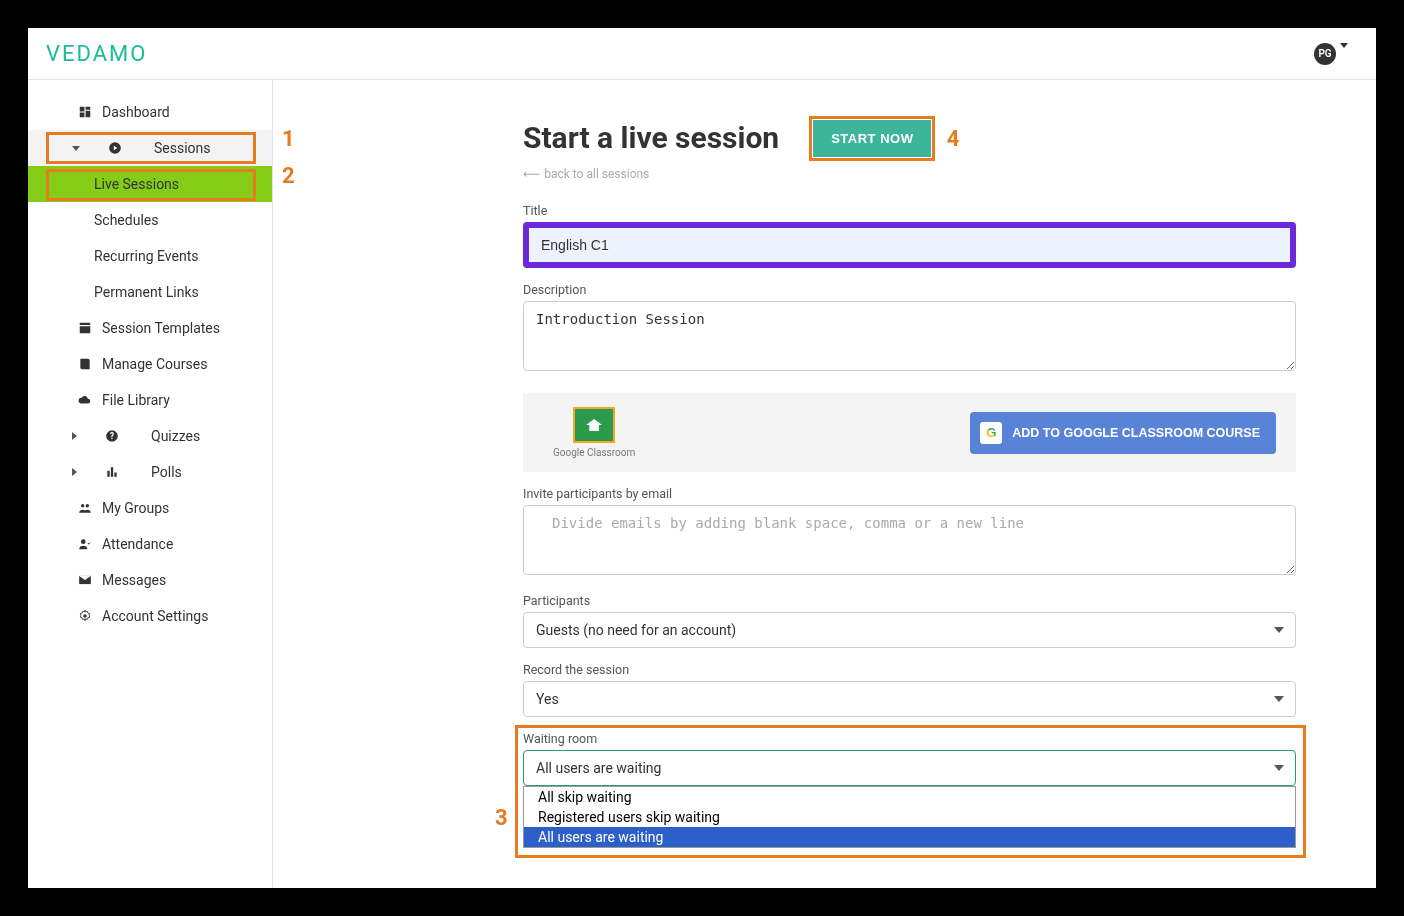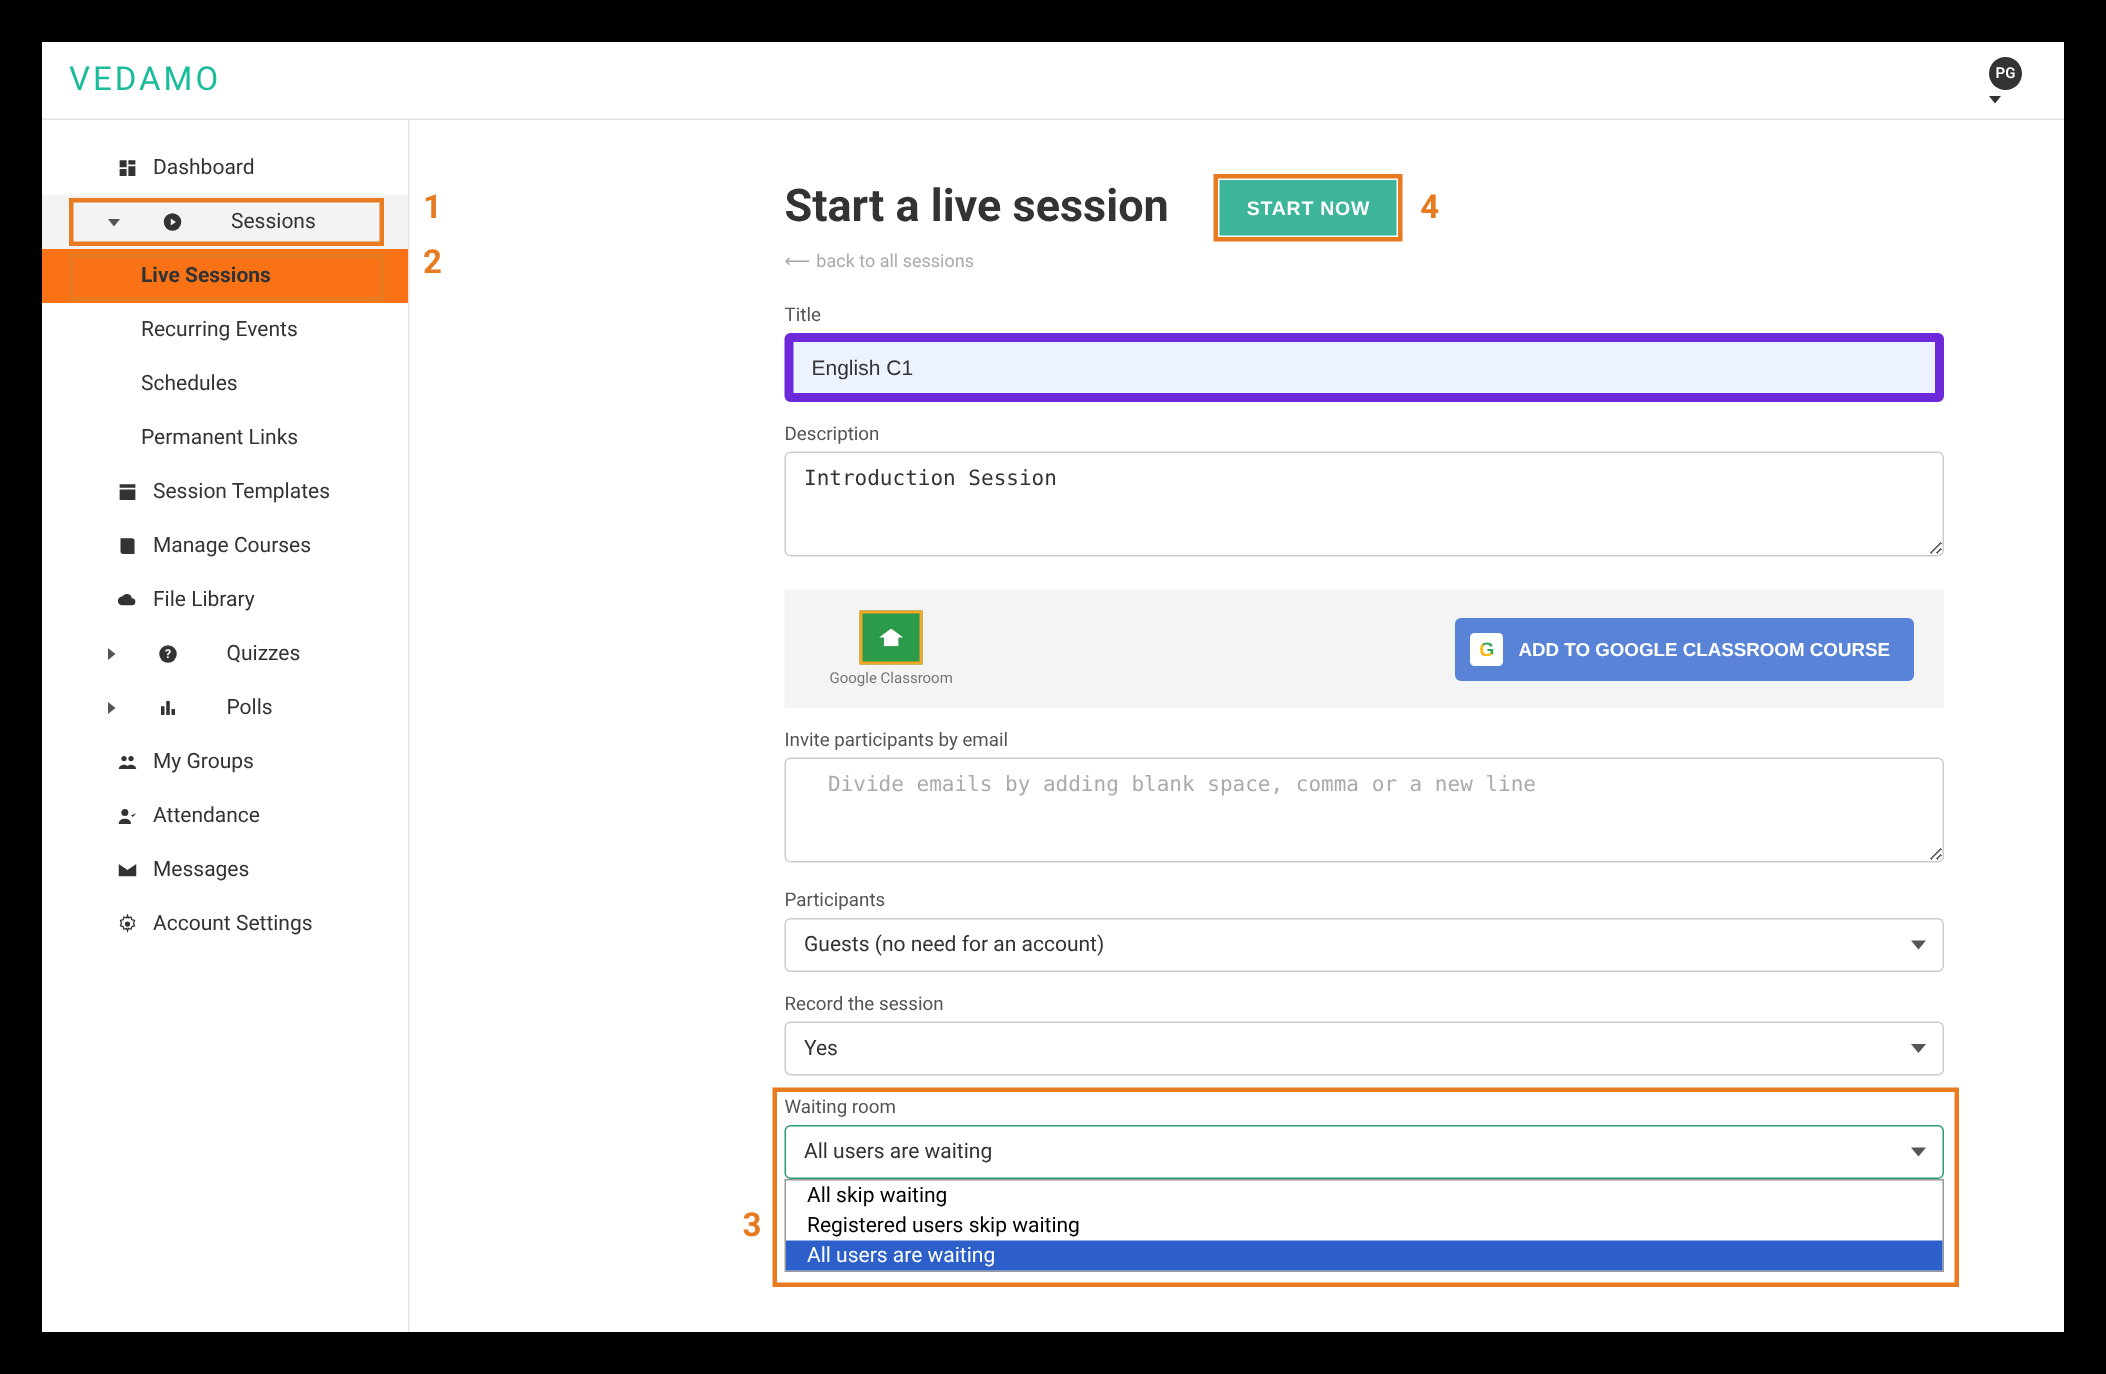--- a/index.html
+++ b/index.html
@@ -30,21 +30,20 @@
     color: #1abc9c;
     letter-spacing: 2px;
   }
   .avatar-wrap {
     margin-left: auto;
     margin-right: 10px;
     display: flex;
     align-items: flex-start;
     gap: 4px;
     cursor: pointer;
-    flex-direction: column;
   }
   .avatar {
     width: 22px; height: 22px;
     border-radius: 50%;
     background: #333;
     color: #fff;
     font-size: 10px;
     font-weight: 600;
     display: flex;
     align-items: center;
@@ -95,22 +94,22 @@
     display: inline-flex;
     align-items: center;
     justify-content: center;
     color: #333;
   }
   .nav-item.sub {
     padding-left: 66px;
     font-size: 14px;
   }
   .nav-item.sub.active {
-    background: #f97316;
-    font-weight: 700;
+    background: #84cc16;
+    font-weight: 400;
   }
   .nav-item.expanded-row {
     background: #f3f3f3;
   }
   .highlight-box {
     position: absolute;
     border: 3px solid #e87b1f;
     pointer-events: none;
   }
   .callout {
@@ -319,24 +318,24 @@
               <path fill="#f3f3f3" d="M10 8l6 4-6 4z"></path>
             </svg>
           </span>
         <span>Sessions</span>
       </div>
 
       <div class="nav-item sub active">
         <span>Live Sessions</span>
       </div>
       <div class="nav-item sub">
+        <span>Schedules</span>
+      </div>
+      <div class="nav-item sub">
         <span>Recurring Events</span>
-      </div>
-      <div class="nav-item sub">
-        <span>Schedules</span>
       </div>
       <div class="nav-item sub">
         <span>Permanent Links</span>
       </div>
 
       <div class="nav-item">
         <span class="nav-icon">
             <svg class="icon" viewBox="0 0 24 24">
               <path d="M3 3h18v4H3zM3 9h18v12H3z"></path>
             </svg>

